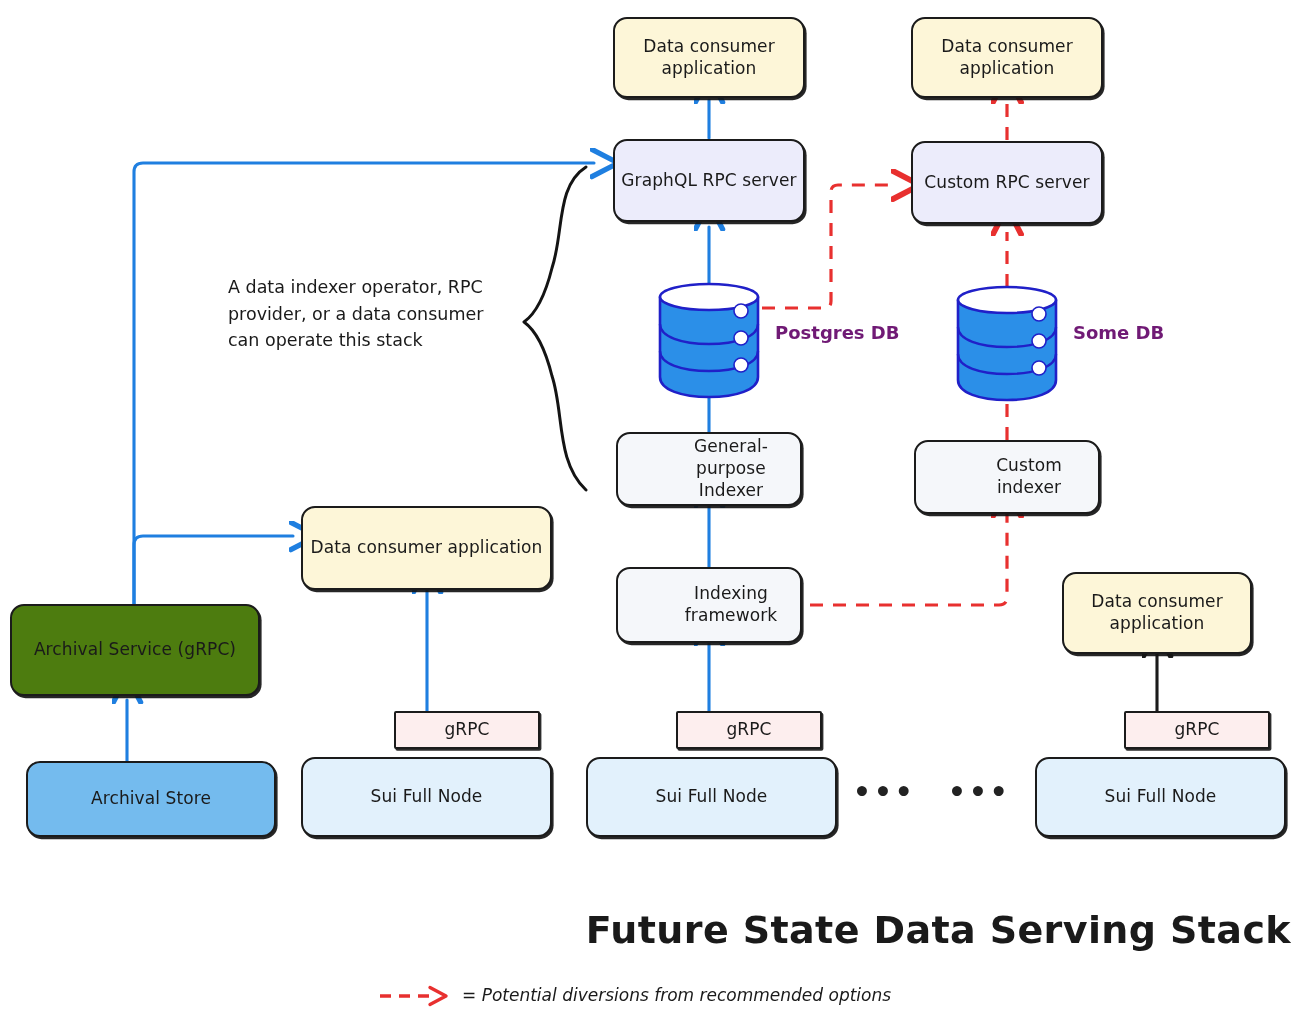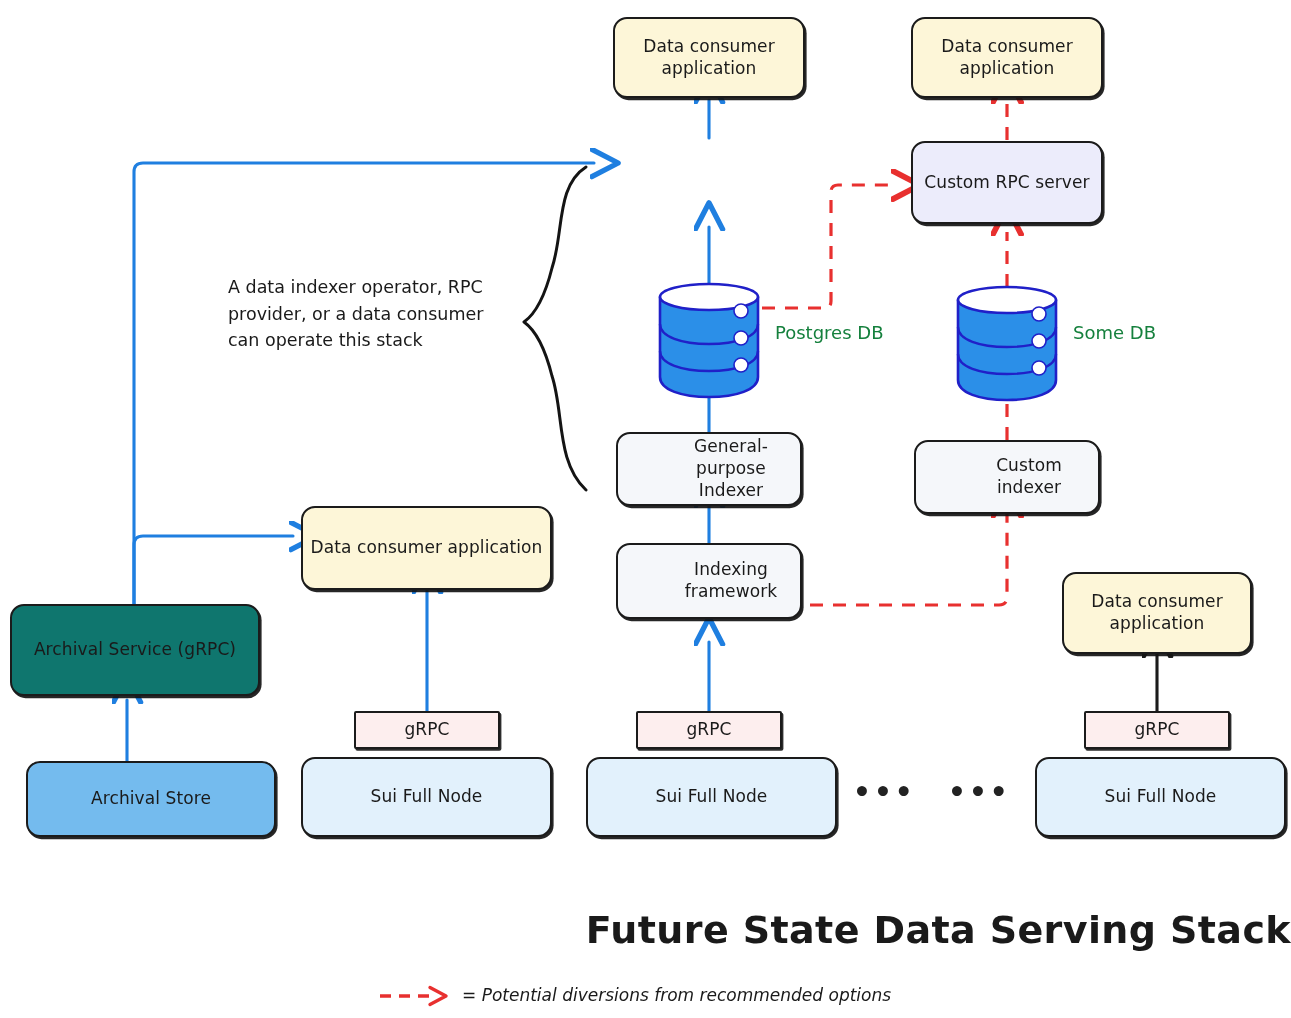--- a/index.html
+++ b/index.html
@@ -10,30 +10,30 @@
   
   .node{position:absolute;box-sizing:border-box;display:flex;align-items:center;
         justify-content:center;text-align:center;border:2.4px solid #1b1b1b;
         border-radius:14px;line-height:1.28;color:#1a1a1a;
         font-size:17px;letter-spacing:.1px;z-index:5;
         box-shadow:1.6px 2.2px 0 rgba(20,20,20,.92);}
   .node span{display:block;padding:0 6px;}
   .n-yellow{background:#fdf6d8;}
   .n-lav{background:#ececfb;}
   .n-grey{background:#f5f7fa;padding-left:44px;}
-  .n-pink{background:#0f766e;}
+  .n-pink{background:#4d7c0f;}
   .n-lblue{background:#e2f1fc;}
   .n-blue{background:#74bbee;}
   .grpc{border-radius:2px;background:#fdeeee;font-size:17px;
-        box-shadow:1.4px 1.8px 0 rgba(20,20,20,.9);z-index:6;}
+        box-shadow:1.4px 1.8px 0 rgba(20,20,20,.9);z-index:6;margin-left:40px;}
 
   
   .txt{position:absolute;color:#1a1a1a;z-index:7;}
   #annotation{left:228px;top:274px;width:280px;font-size:17.5px;line-height:1.52;}
-  .db-label{font-size:18px;color:#15803d;font-weight:400;}
+  .db-label{font-size:18px;color:#701a75;font-weight:700;}
   #pg-label{left:775px;top:322px;}
   #some-label{left:1073px;top:322px;}
   #title{left:0;top:908px;width:1291px;text-align:right;font-size:38px;
          font-weight:700;letter-spacing:.4px;}
   #legend-text{left:462px;top:985px;font-size:17px;font-style:italic;}
   .dots{position:absolute;font-size:28px;font-weight:800;color:#222;
         letter-spacing:3px;z-index:7;line-height:1;}
   #dots-a{left:853px;top:779px;}
   #dots-b{left:948px;top:779px;}
 
@@ -117,34 +117,37 @@
   </svg>
 
   <div class="node n-yellow" style="left:613px;top:17px;width:192px;height:81px;">
     <span>Data consumer application</span>
   </div>
 
   <div class="node n-yellow" style="left:911px;top:17px;width:192px;height:81px;">
     <span>Data consumer application</span>
   </div>
 
+  <div class="node n-lav" style="left:613px;top:139px;width:192px;height:83px;">
+    <span>GraphQL RPC server</span>
+  </div>
 
   <div class="node n-lav" style="left:911px;top:141px;width:192px;height:83px;">
     <span>Custom RPC server</span>
   </div>
 
   <div class="node n-grey" style="left:616px;top:432px;width:186px;height:74px;">
     <span>General-purpose Indexer</span>
   </div>
 
   <div class="node n-grey" style="left:914px;top:440px;width:186px;height:74px;">
     <span>Custom indexer</span>
   </div>
 
-  <div class="node n-grey" style="left:616px;top:543px;width:186px;height:76px;">
+  <div class="node n-grey" style="left:616px;top:567px;width:186px;height:76px;">
     <span>Indexing framework</span>
   </div>
 
   <div class="node n-yellow" style="left:301px;top:506px;width:251px;height:84px;">
     <span>Data consumer application</span>
   </div>
 
   <div class="node n-yellow" style="left:1062px;top:572px;width:190px;height:82px;">
     <span>Data consumer application</span>
   </div>

